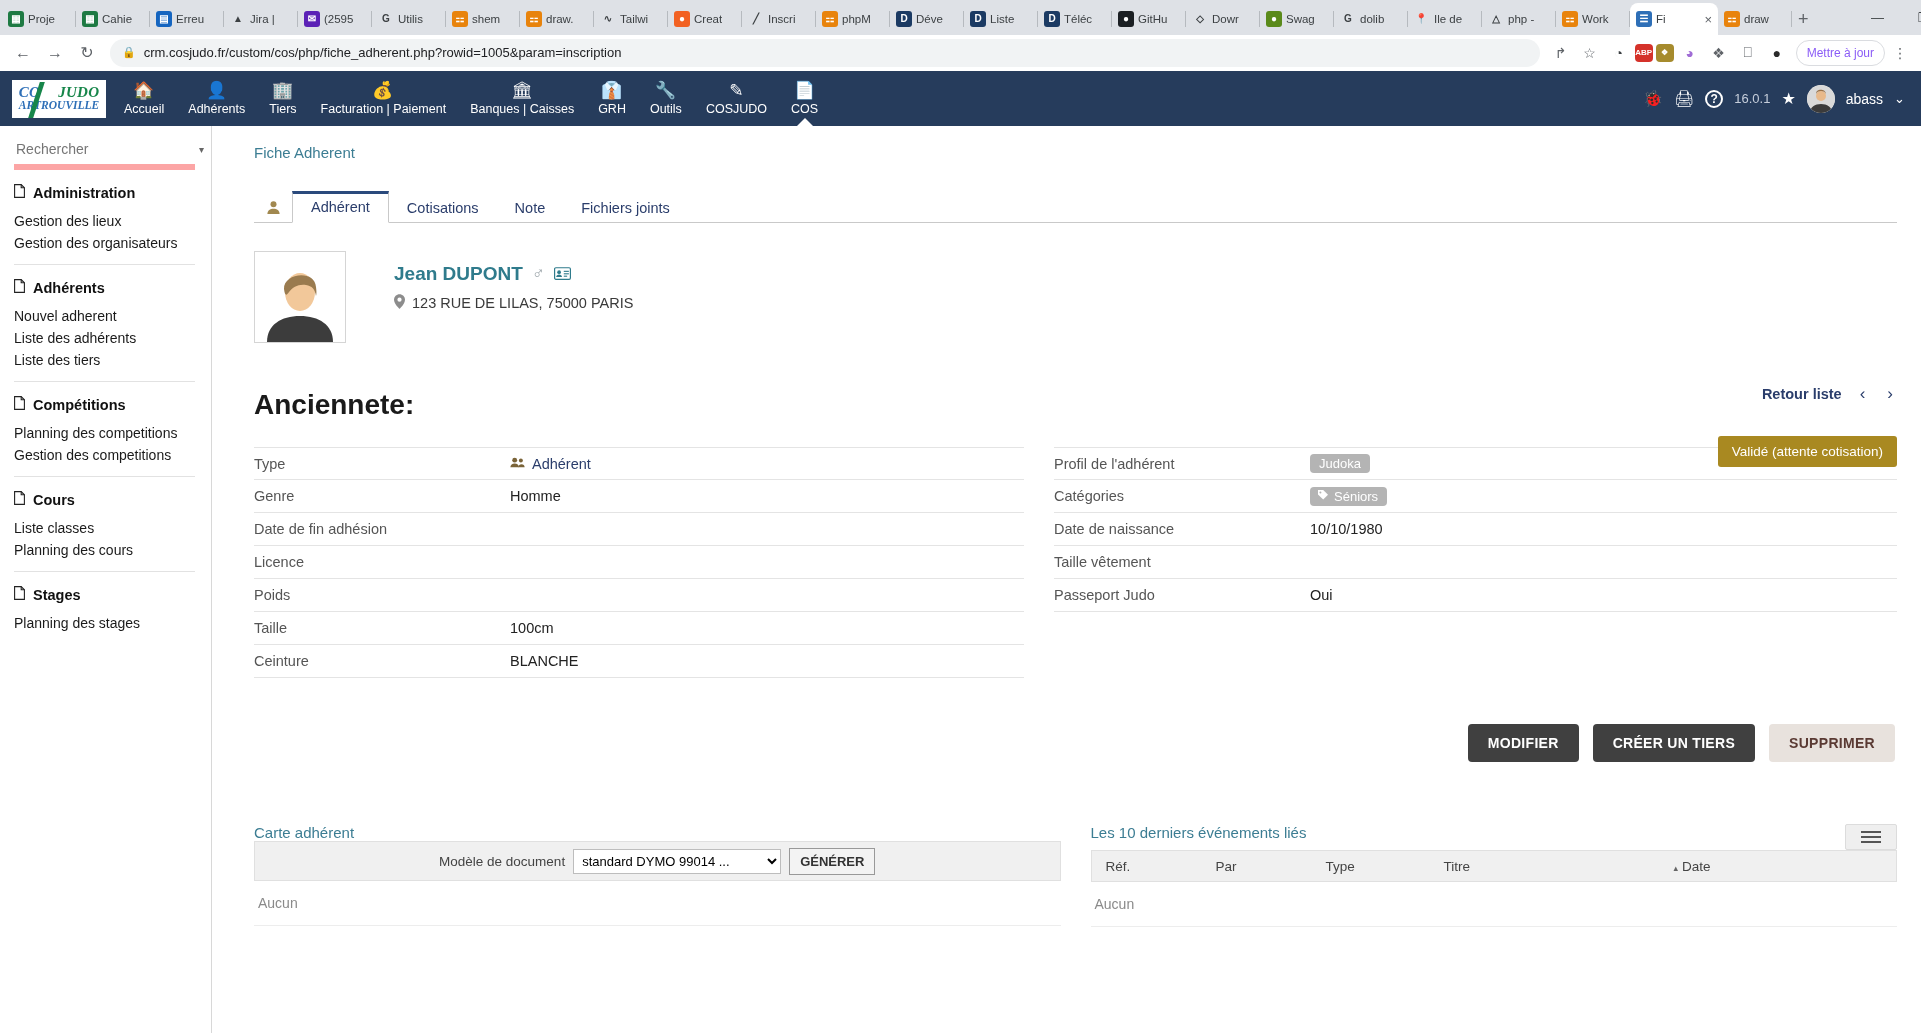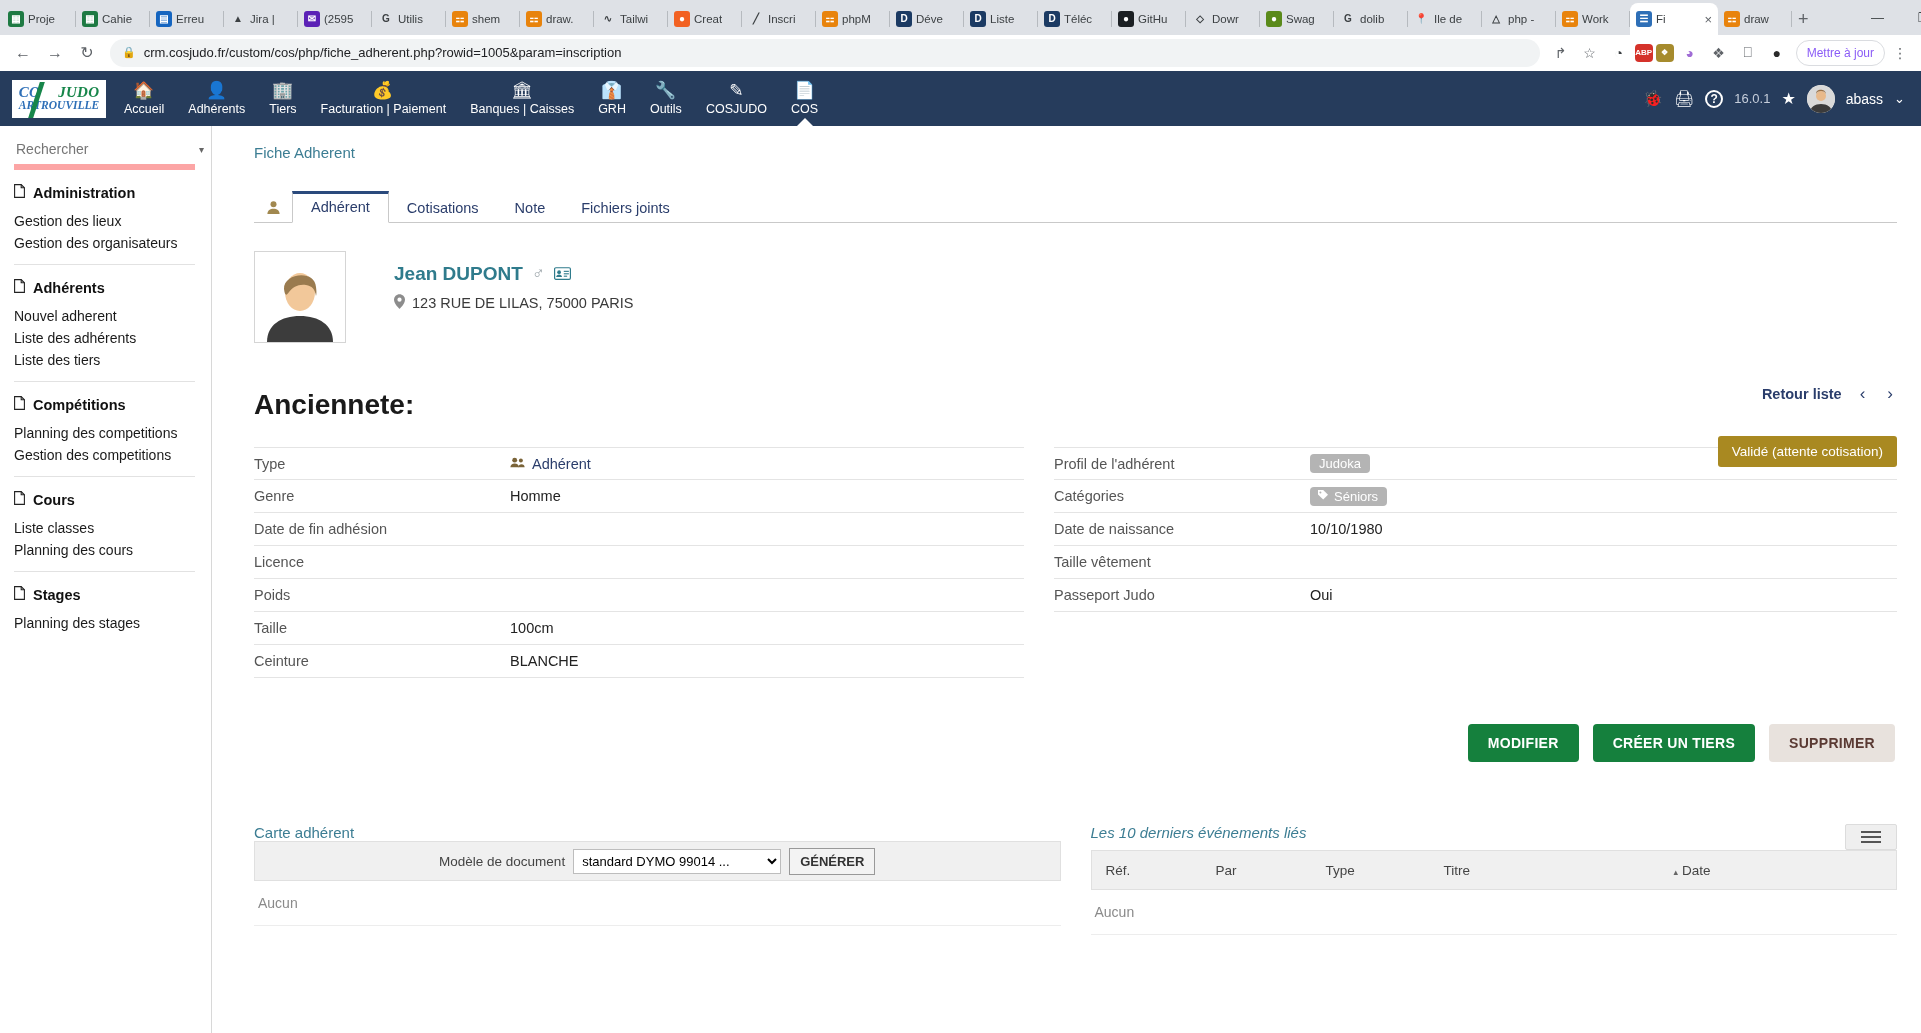--- a/index.html
+++ b/index.html
@@ -386,35 +386,35 @@
   }
   .btn {
     font-size: 14px;
     font-weight: bold;
     letter-spacing: .3px;
     padding: 11px 20px;
     border-radius: 4px;
     border: none;
     font-family: "Liberation Sans", sans-serif;
   }
-  .btn-purple { background: #15803d; color: #fff; }
+  .btn-purple { background: #404040; color: #fff; }
   .btn-grey { background: #e8e2dd; color: #5a3a33; }
 
   .bottom-cols {
     display: flex;
     gap: 30px;
     margin-top: 62px;
   }
   .bcol { flex: 1; min-width: 0; }
   .bcol-title {
     color: #3c7d93;
     font-size: 15px;
   }
   .bcol-head {
-    display: flex; align-items: flex-start; justify-content: space-between; font-style: italic;
+    display: flex; align-items: flex-start; justify-content: space-between;
   }
   .hamburger-btn {
     width: 52px; height: 26px;
     background: #efefef;
     border: 1px solid #dcdcdc;
     display: flex; flex-direction: column;
     align-items: center; justify-content: center;
     gap: 3px;
     border-radius: 2px;
   }
@@ -444,21 +444,21 @@
     font-weight: bold;
     padding: 5px 10px;
     border: 1px solid #999;
     background: #f3f3f3;
     color: #333;
     font-family: "Liberation Sans", sans-serif;
   }
   .thead-row {
     background: #f0f0f0;
     border: 1px solid #e0e0e0;
-    height: 40px;
+    height: 32px;
     display: flex;
     align-items: center;
     font-size: 13.5px;
     color: #444;
   }
   .th { padding: 0 14px; }
   .sort-caret { font-size: 9px; color: #666; margin-right: 4px; }
   .aucun {
     font-size: 14px;
     color: #8a8a8a;

